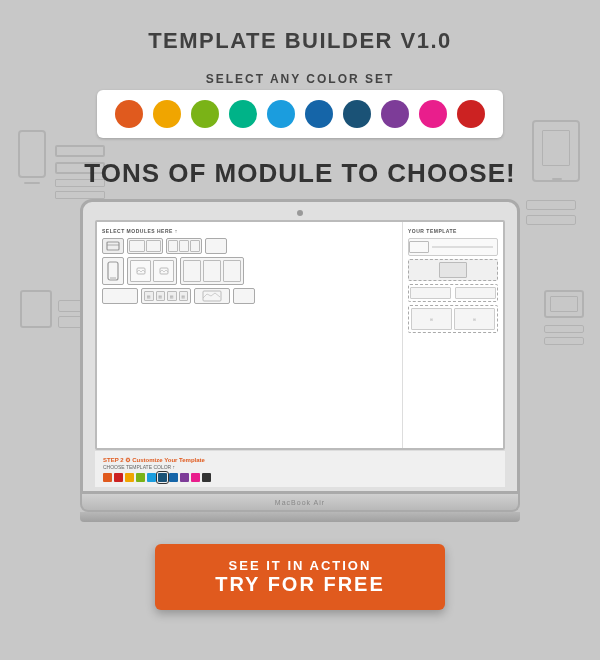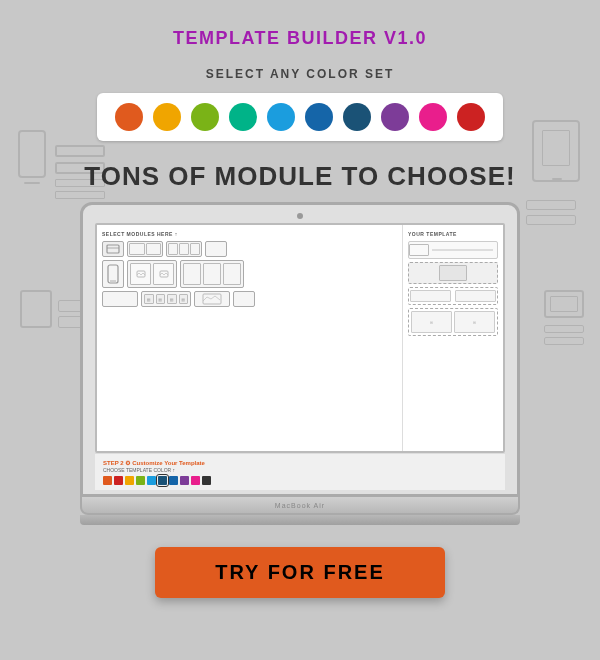--- a/index.html
+++ b/index.html
@@ -25,22 +25,22 @@
       overflow: hidden;
     }
 
     .header-section {
       text-align: center;
       padding-top: 28px;
       z-index: 2;
     }
 
     .title-main {
-      color: #a21caf;
-      font-size: 18px;
+      color: #404040;
+      font-size: 22px;
       font-weight: 900;
       letter-spacing: 1.5px;
       text-transform: uppercase;
     }
 
     .title-sub {
       color: #333;
       font-size: 13px;
       font-weight: 700;
       letter-spacing: 1px;
@@ -53,21 +53,21 @@
       margin-top: 18px;
       z-index: 2;
     }
 
     .color-label {
       font-size: 12px;
       font-weight: 700;
       letter-spacing: 2px;
       color: #444;
       text-transform: uppercase;
-      margin-bottom: 12px;
+      margin-bottom: 4px;
     }
 
     .color-swatches {
       background: #fff;
       border-radius: 6px;
       padding: 10px 18px;
       display: flex;
       gap: 10px;
       align-items: center;
       box-shadow: 0 1px 3px rgba(0,0,0,0.2);
@@ -241,21 +241,21 @@
       font-size: 13px;
       color: #fff;
       font-weight: 700;
       letter-spacing: 2px;
       text-transform: uppercase;
       display: block;
     }
 
     .cta-bottom {
       font-size: 20px;
-      color: #000000;
+      color: #ffffff;
       font-weight: 900;
       letter-spacing: 2px;
       text-transform: uppercase;
       display: block;
     }
   </style>
 </head>
 <body>
 
 <div class="bg-icons">
@@ -416,14 +416,15 @@
         </div>
     </div>
   </div>
   <div class="laptop-base">
     <span class="laptop-brand">MacBook Air</span>
   </div>
   <div class="laptop-stand"></div>
 </div>
 
 <a class="cta-button" href="#">
+  <span class="cta-top">SEE IT IN ACTION</span>
   <span class="cta-bottom">TRY FOR FREE</span>
 </a>
 
 </body></html>

